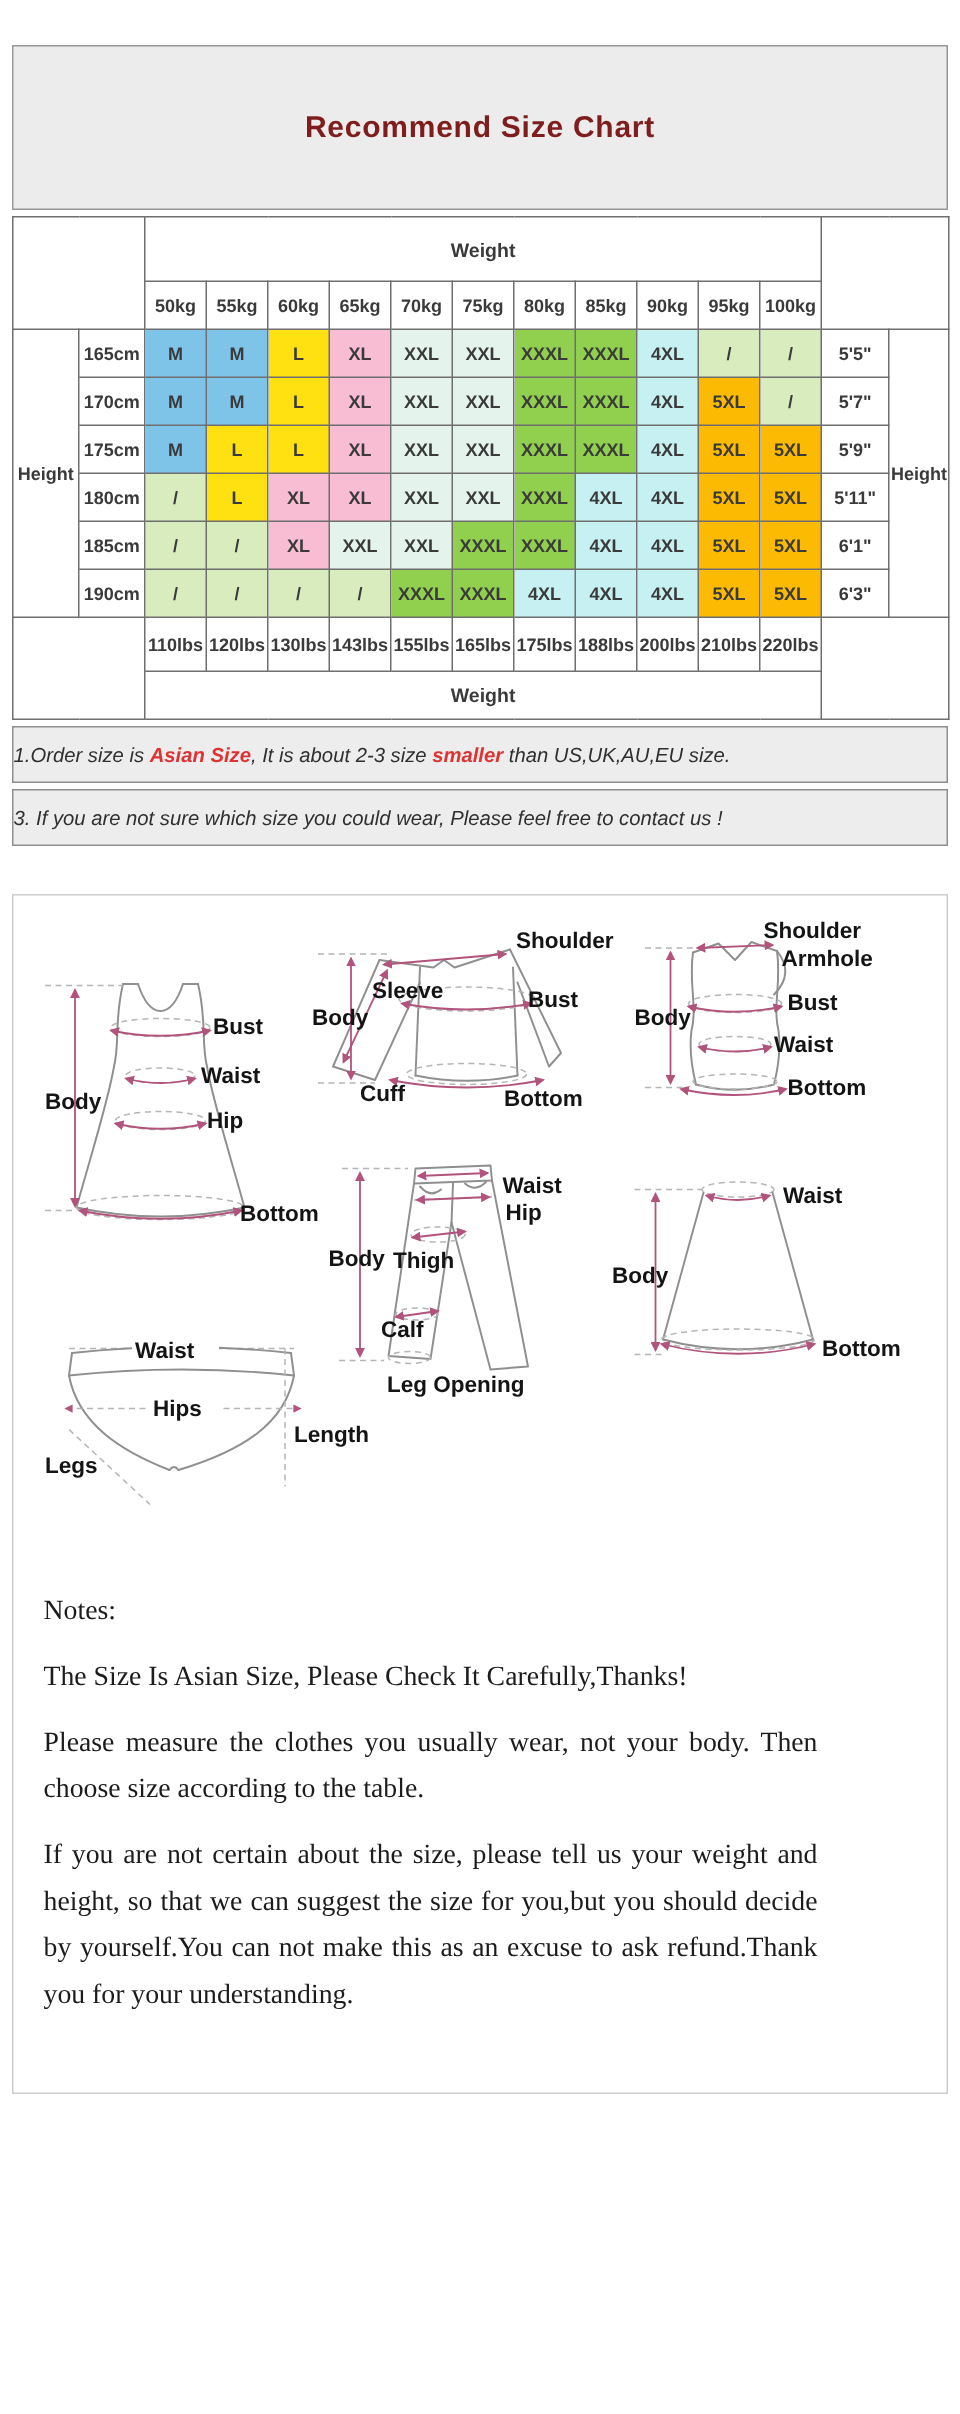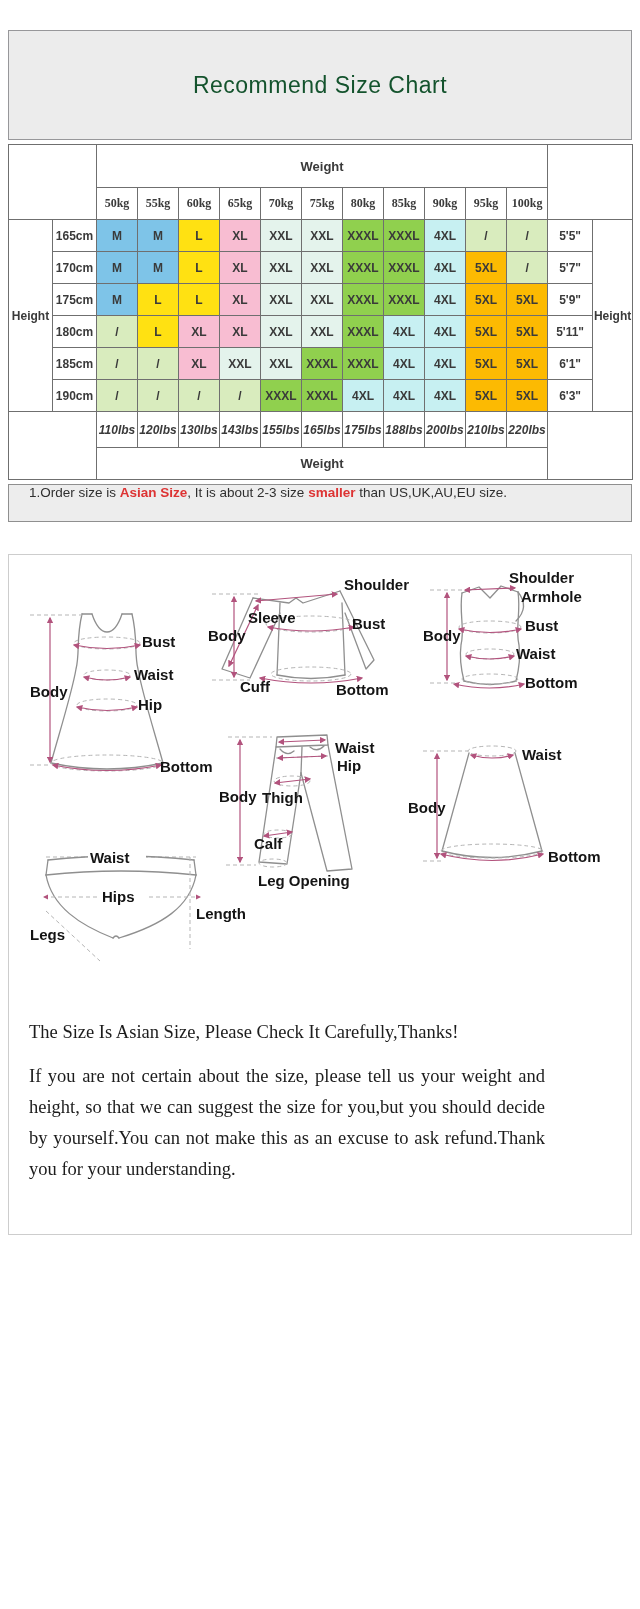--- a/index.html
+++ b/index.html
@@ -2,36 +2,36 @@
 <html><head>
 <meta charset="utf-8">
 <style>
   html,body{margin:0;padding:0;background:#ffffff;}
   body{width:640px;font-family:"Liberation Sans",sans-serif;color:#333;}
   .page{padding:30px 8px 0 8px;width:624px;}
 
   
   .title-box{height:108px;background:#ececec;border:1px solid #97979a;
     display:flex;align-items:center;justify-content:center;
-    font-size:23px;font-weight:normal;color:#14532d;letter-spacing:.5px;}
+    font-size:20px;font-weight:bold;color:#7f1d1d;letter-spacing:.5px;}
   table.size-table{border-collapse:collapse;table-layout:fixed;width:624px;margin-top:4px;
     background:#fff;font-family:"Liberation Sans",sans-serif;}
   table.size-table td{border:1px solid #6f6f6f;text-align:center;vertical-align:middle;
     padding:0;font-size:12px;font-weight:bold;color:#3a3a3a;overflow:hidden;white-space:nowrap;}
   tr.hdrow td{height:42px;font-size:13px;}
-  tr.kgrow td{height:31px;font-family:Liberation Serif, serif;}
+  tr.kgrow td{height:31px;}
   tr.drow td{height:31px;}
-  tr.lbsrow td{height:35px;font-style:italic;}
+  tr.lbsrow td{height:35px;}
   tr.ftrrow td{height:31px;font-size:13px;}
   td.hlabel{font-size:13px;background:#fff;}
   td.blank{background:#fff;}
   td.cm,td.ft,td.kg,td.lbs{background:#fff;}
 
   .note-box{margin-top:4px;height:36px;background:#ededed;border:1px solid #8f8f8f;
-    display:flex;padding-left:20px;font-size:13.5px;color:#2f2f2f;}
+    display:flex;align-items:center;font-size:13.5px;color:#2f2f2f;font-style:italic;}
   .note-box .red{font-weight:bold;}
 
   
   .panel2{margin-top:32px;border:1px solid #cdcdcd;background:#fff;width:622px;}
   .diagrams{display:block;margin:2px auto 0 auto;}
   svg .ol{fill:none;stroke:#8f8f8f;stroke-width:1.3;stroke-linejoin:round;stroke-linecap:round;}
   svg .dash{fill:none;stroke:#b5b5b5;stroke-width:1;stroke-dasharray:4 3;}
   svg .meas{fill:none;stroke:#b2537d;stroke-width:1.2;}
   svg text{font-family:"Liberation Sans",sans-serif;font-size:15px;font-weight:bold;fill:#141414;}
   svg .mask{fill:#ffffff;stroke:none;}
@@ -192,20 +192,23 @@
           <td class="blank" colspan="2" rowspan="2"></td>
         </tr>
         <tr class="ftrrow">
           <td class="whead" colspan="11">Weight</td>
         </tr>
       </tbody>
   </table>
 
   <div class="note-box">
     <span><span>1.Order size is </span><span class="red" style="color: rgb(221, 51, 51);">Asian Size</span><span>, It is about 2-3 size </span><span class="red" style="color: rgb(221, 51, 51);">smaller</span><span> than US,UK,AU,EU size.</span></span>
+  </div>
+  <div class="note-box">
+    <span>3. If you are not sure which size you could wear, Please feel free to contact us !</span>
   </div>
 
   <div class="panel2">
 
     <svg class="diagrams" width="620" height="420" viewBox="0 0 620 420">
       <defs>
         <marker id="ah" viewBox="0 0 10 10" refX="8" refY="5" markerWidth="5.5" markerHeight="5.5" orient="auto-start-reverse">
             <path d="M0,0 L10,5 L0,10 z" fill="#b2537d"></path>
           </marker>
       </defs>
@@ -330,17 +333,19 @@
         <rect class="mask" x="78" y="293" width="58" height="16"></rect>
         <rect class="mask" x="90" y="332" width="46" height="15"></rect>
         <text x="80" y="306">Waist</text>
         <text x="92" y="345">Hips</text>
         <text x="20" y="383">Legs</text>
         <text x="186" y="362">Length</text>
       </g>
     </svg>
 
     <div class="bottom-notes">
+      <p>Notes:</p>
       <p>The Size Is Asian Size, Please Check It Carefully,Thanks!</p>
+      <p>Please measure the clothes you usually wear, not your body. Then choose size according to the table.</p>
       <p>If you are not certain about the size, please tell us your weight and height, so that we can suggest the size for you,but you should decide by yourself.You can not make this as an excuse to ask refund.Thank you for your understanding.</p>
     </div>
   </div>
 </div>
 
 </body></html>

